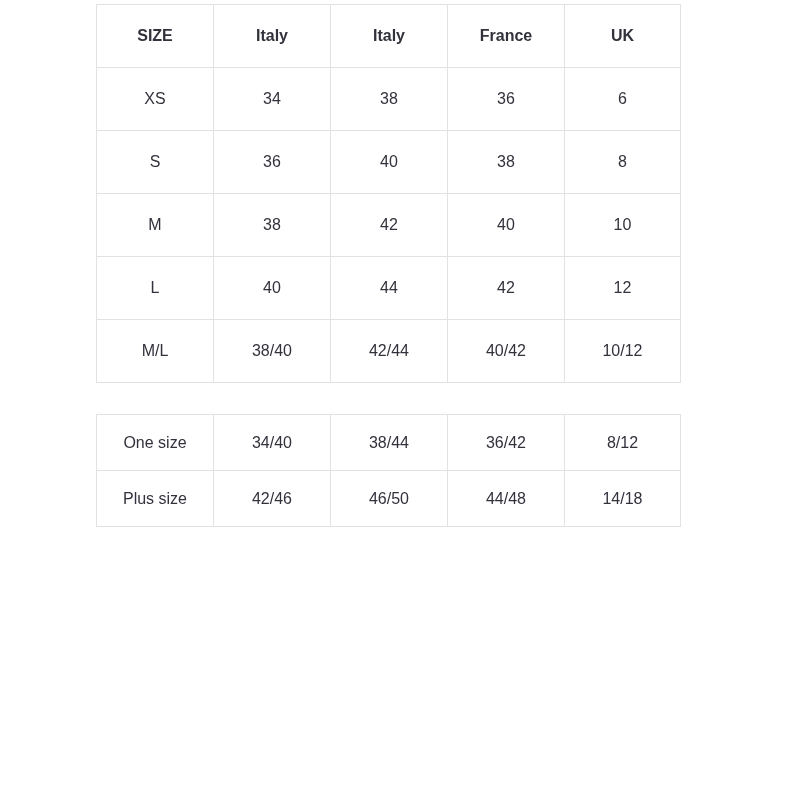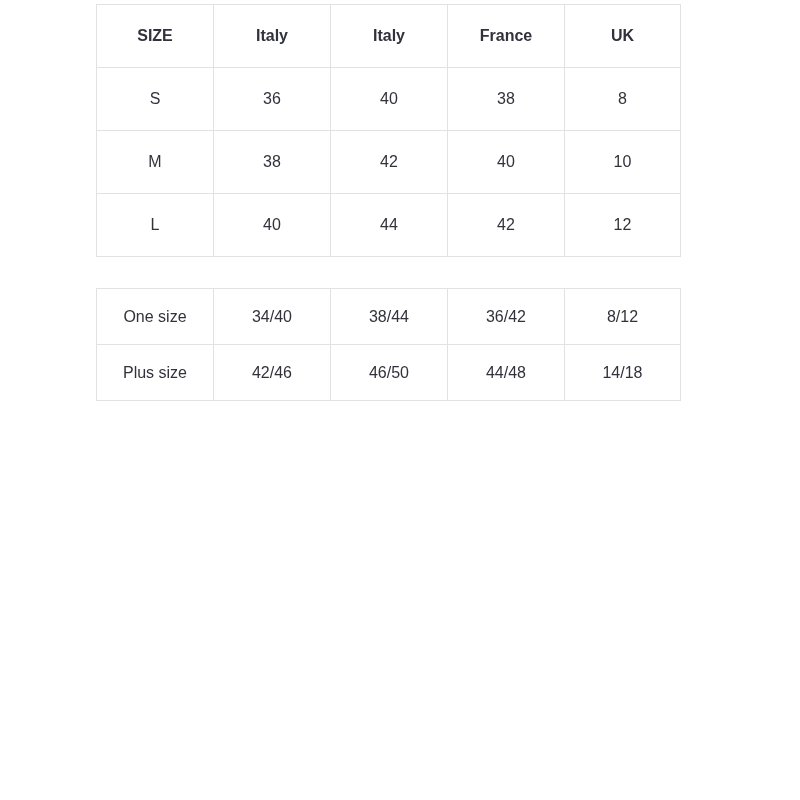--- a/index.html
+++ b/index.html
@@ -75,39 +75,53 @@
       <tr>
         <th>SIZE</th>
         <th>Italy</th>
         <th>Italy</th>
         <th>France</th>
         <th>UK</th>
       </tr>
     </thead>
     <tbody>
       <tr>
+        <td class="rowlabel">XS</td>
+        <td>34</td>
+        <td>38</td>
+        <td>36</td>
+        <td>6</td>
+      </tr>
+      <tr>
         <td class="rowlabel">S</td>
         <td>36</td>
         <td>40</td>
         <td>38</td>
         <td>8</td>
       </tr>
       <tr>
         <td class="rowlabel">M</td>
         <td>38</td>
         <td>42</td>
         <td>40</td>
         <td>10</td>
       </tr>
       <tr>
         <td class="rowlabel">L</td>
         <td>40</td>
         <td>44</td>
         <td>42</td>
         <td>12</td>
+      </tr>
+      <tr>
+        <td class="rowlabel">M/L</td>
+        <td>38/40</td>
+        <td>42/44</td>
+        <td>40/42</td>
+        <td>10/12</td>
       </tr>
     </tbody>
   </table>
 
   <div class="spacer"></div>
 
   <table class="size-table second-table">
     <colgroup>
       <col class="c0">
         <col class="c1">

